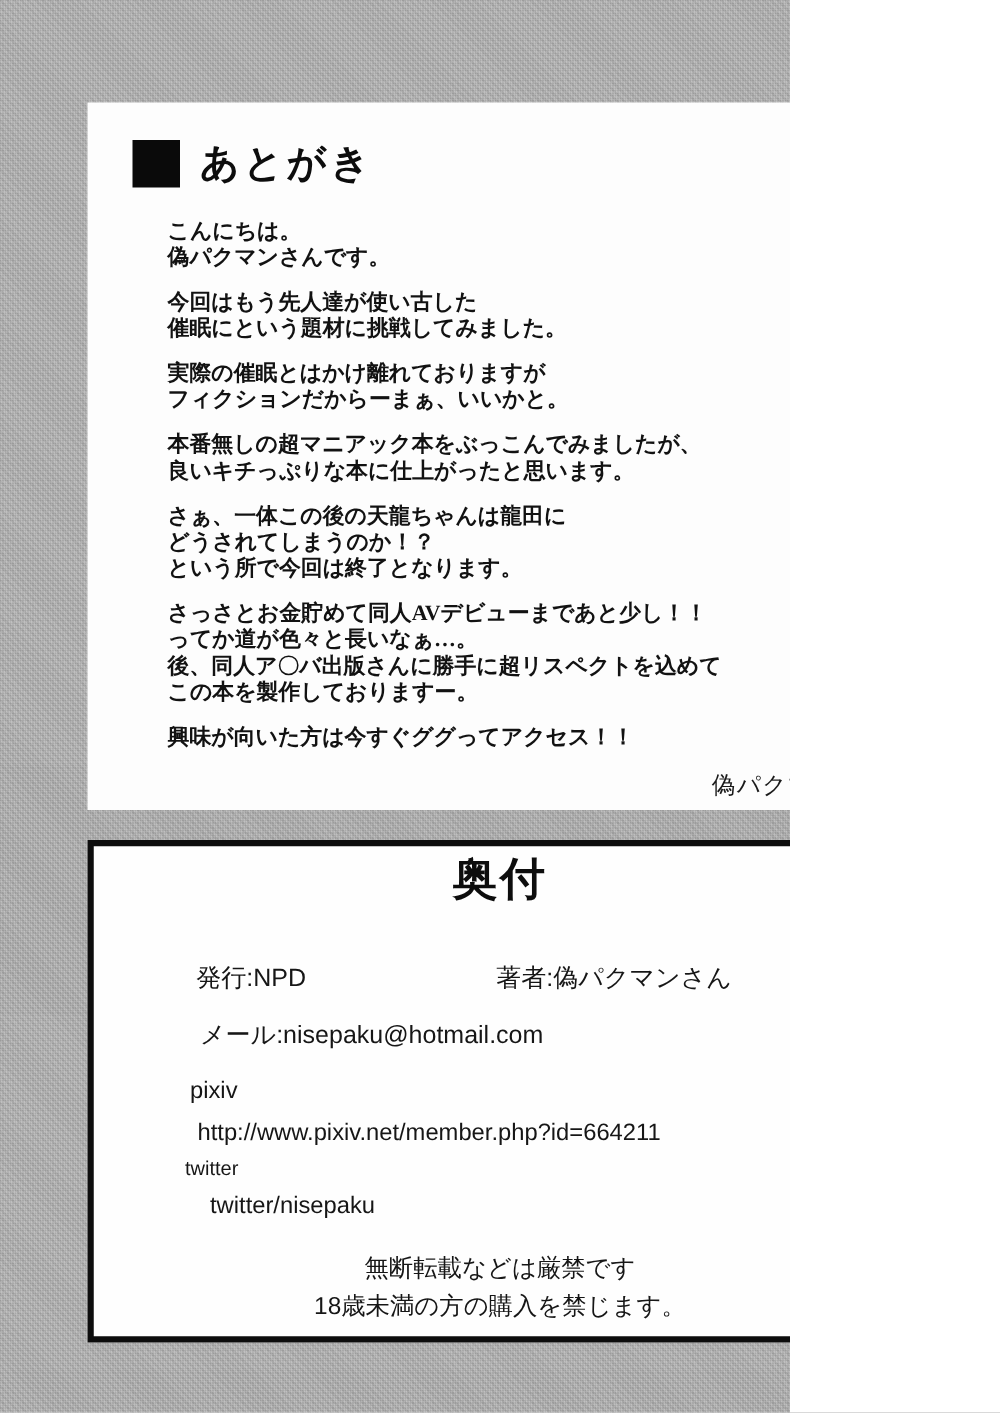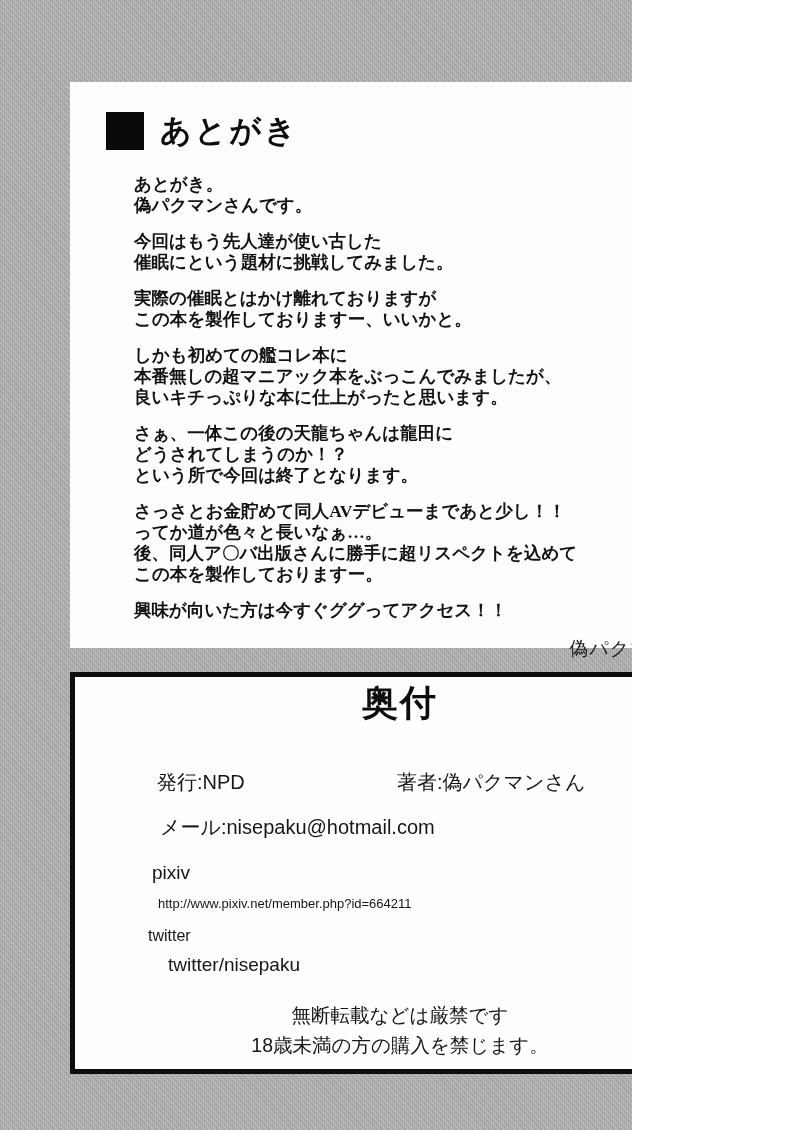--- a/index.html
+++ b/index.html
@@ -86,21 +86,21 @@
   .c-item{
     position:absolute;
     font-size:20px;
     color:#161616;
     white-space:nowrap;
   }
   .c-publisher{left:82px; top:92px;}
   .c-author{left:322px; top:92px;}
   .c-email{left:85px; top:137px;}
   .c-pixiv-label{left:77px; top:185px; font-size:19px;}
-  .c-pixiv-url{left:83px; top:219px; font-size:13px;}
+  .c-pixiv-url{left:83px; top:219px; font-size:19px;}
   .c-twitter-label{left:73px; top:250px; font-size:16px;}
   .c-twitter-handle{left:93px; top:277px; font-size:19px;}
   .c-notice{
     position:absolute;
     left:0; top:323px; width:100%;
     text-align:center;
     font-size:19.5px;
     line-height:30px;
     color:#161616;
   }
@@ -112,33 +112,32 @@
 
   <section class="sheet">
 
     <div class="heading">
       <span class="sq"></span>
       <h1>あとがき</h1>
     </div>
 
     <div class="bodytext">
       <p class="para">
-        <span class="line">あとがき。</span>
+        <span class="line">こんにちは。</span>
         <span class="line">偽パクマンさんです。</span>
       </p>
       <p class="para">
         <span class="line">今回はもう先人達が使い古した</span>
         <span class="line">催眠にという題材に挑戦してみました。</span>
       </p>
       <p class="para">
         <span class="line">実際の催眠とはかけ離れておりますが</span>
-        <span class="line">この本を製作しておりますー、いいかと。</span>
+        <span class="line">フィクションだからーまぁ、いいかと。</span>
       </p>
       <p class="para">
-        <span class="line">しかも初めての艦コレ本に</span>
         <span class="line">本番無しの超マニアック本をぶっこんでみましたが、</span>
         <span class="line">良いキチっぷりな本に仕上がったと思います。</span>
       </p>
       <p class="para">
         <span class="line">さぁ、一体この後の天龍ちゃんは龍田に</span>
         <span class="line">どうされてしまうのか！？</span>
         <span class="line">という所で今回は終了となります。</span>
       </p>
       <p class="para">
         <span class="line">さっさとお金貯めて同人AVデビューまであと少し！！</span>

